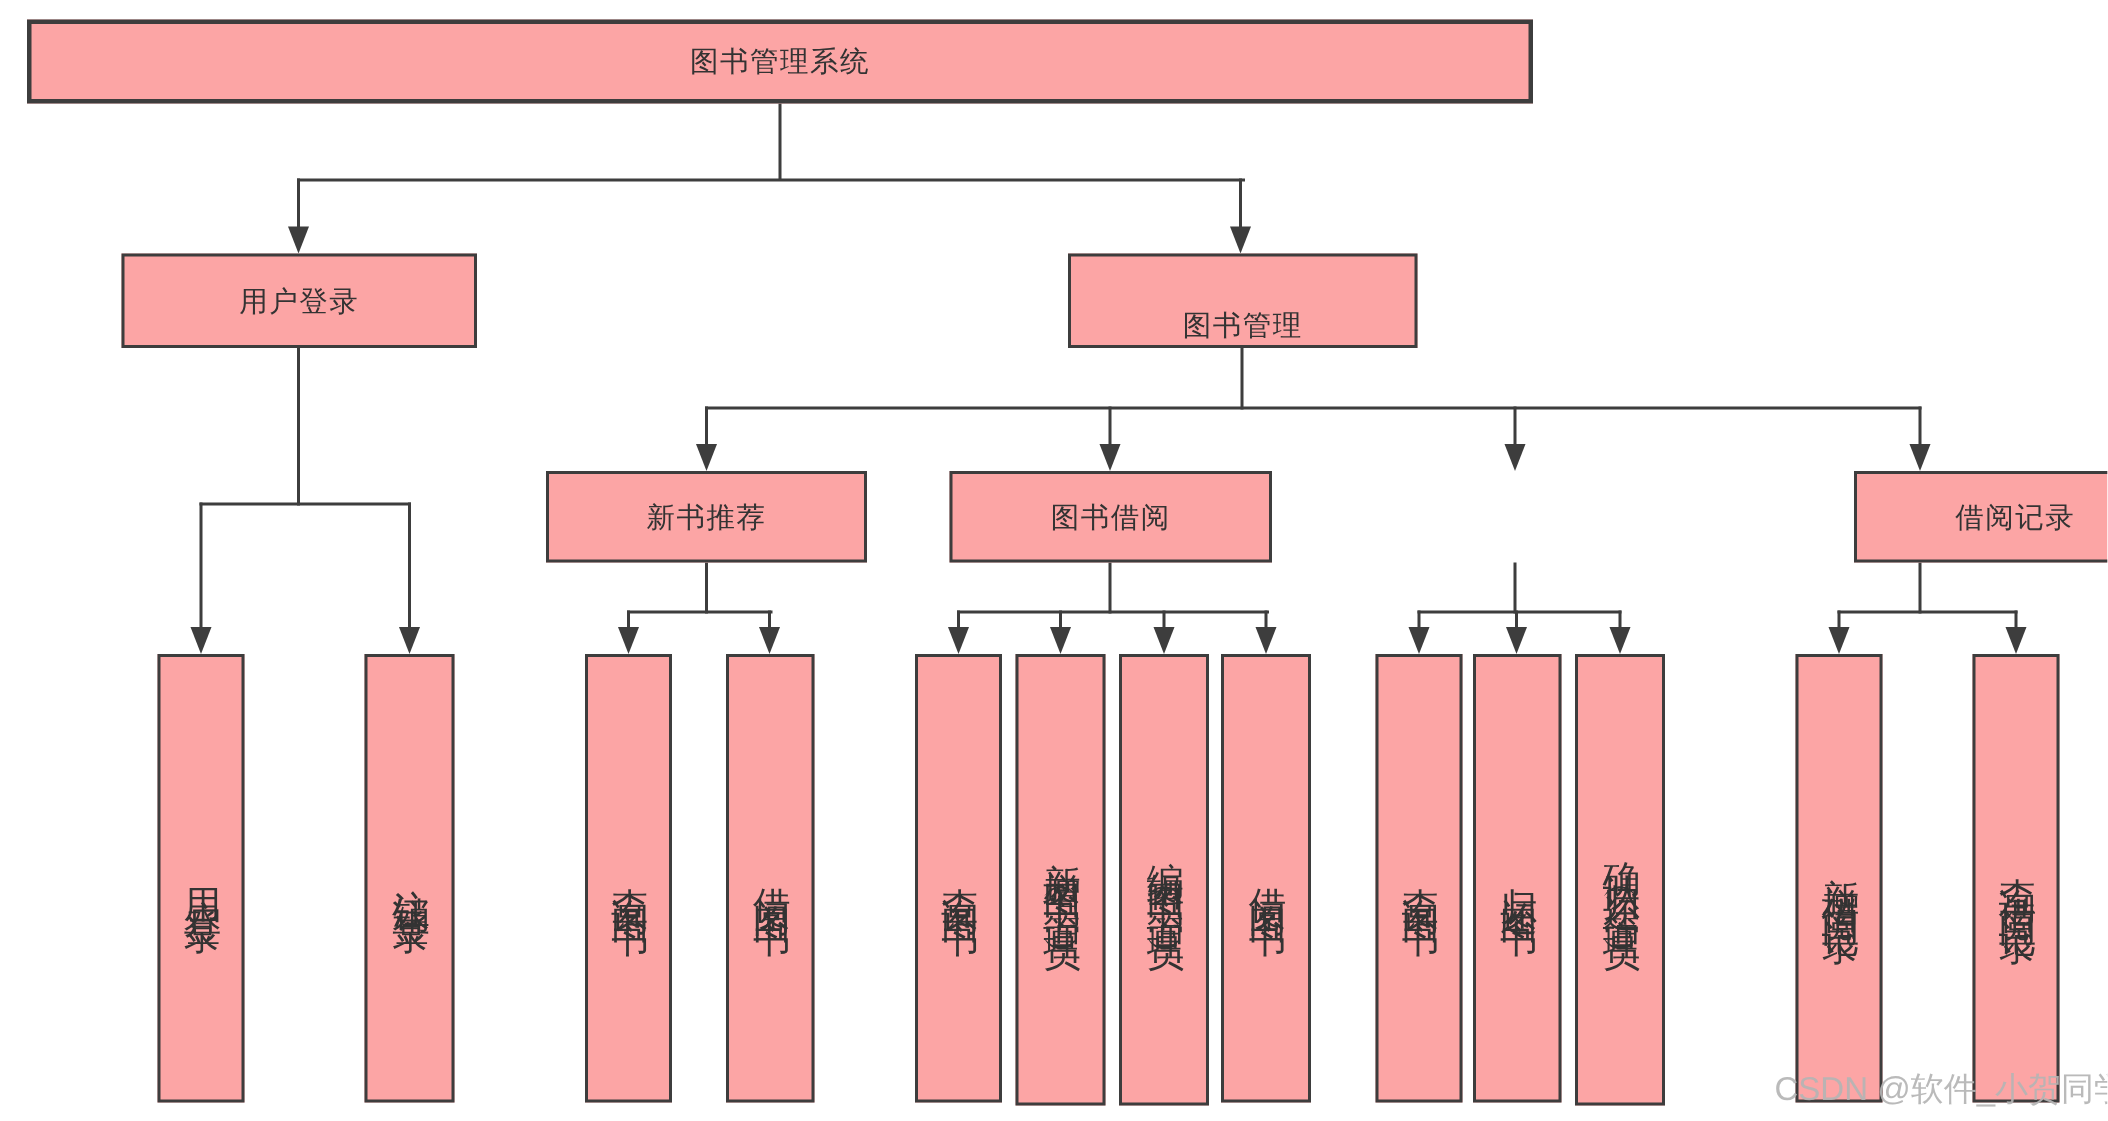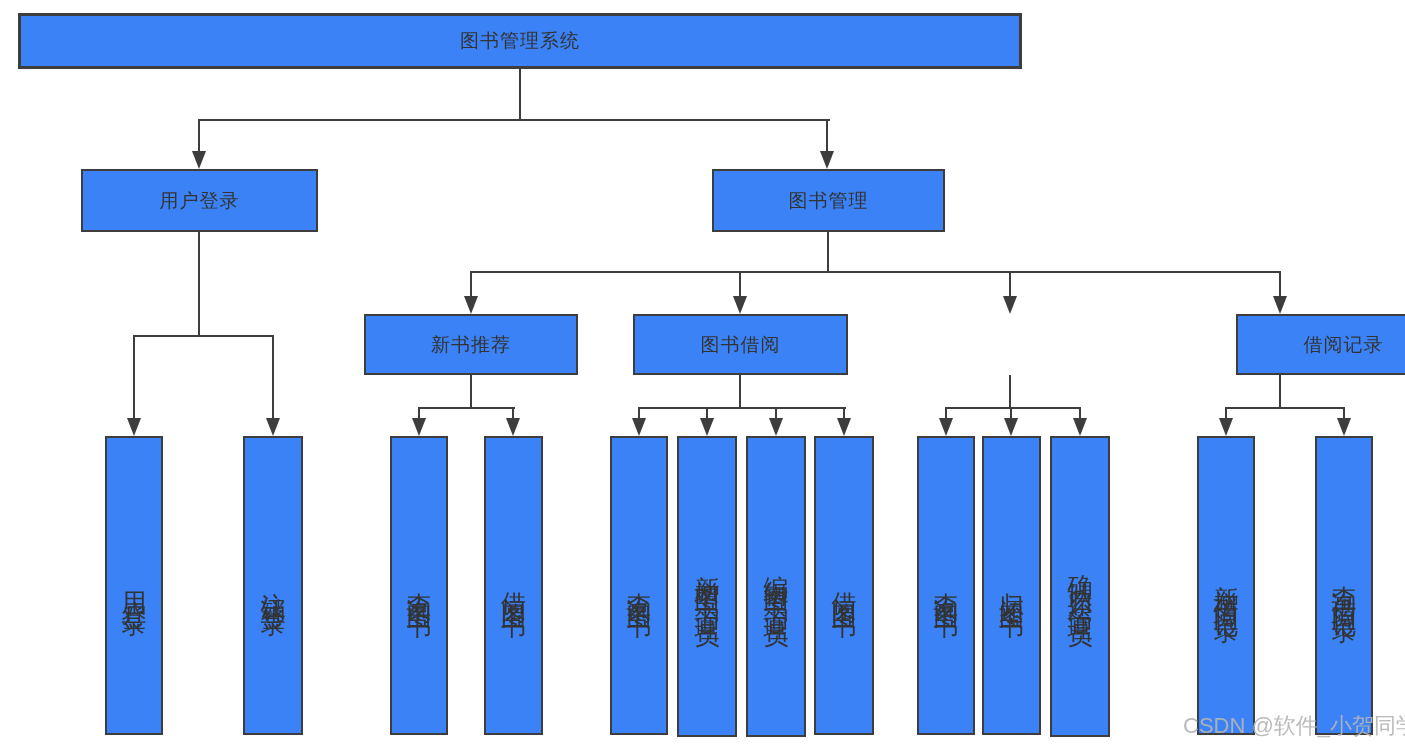--- a/index.html
+++ b/index.html
@@ -7,21 +7,21 @@
   .stage {
     position: relative;
     width: 1405px;
     height: 747px;
     background: #ffffff;
     overflow: hidden;
   }
   .box {
     position: absolute;
     box-sizing: border-box;
-    background: #3b82f6;
+    background: #fca5a5;
     border: 2px solid #3d3d3d;
     display: flex;
     align-items: center;
     justify-content: center;
     z-index: 2;
   }
   .box.root { border-width: 3px; }
   .hbox .lbl {
     font-size: 19px;
     color: #333333;
@@ -71,21 +71,21 @@
   <div class="ln" style="left:519px;top:69px;width:2px;height:51px;"></div>
   <div class="ln" style="left:198px;top:119px;width:632px;height:2px;"></div>
   <div class="ln" style="left:198px;top:119px;width:2px;height:34px;"></div>
   <div class="ar" style="left:192px;top:151px;"></div>
   <div class="ln" style="left:826px;top:119px;width:2px;height:34px;"></div>
   <div class="ar" style="left:820px;top:151px;"></div>
 
   <div class="box hbox" style="left:81px;top:169px;width:237px;height:63px;">
     <span class="lbl">用户登录</span>
   </div>
-  <div class="box hbox" style="left:712px;top:169px;width:233px;height:63px;">
+  <div class="box hbox" style="left:712px;top:169px;width:233px;height:63px;align-items:flex-end;">
     <span class="lbl">图书管理</span>
   </div>
 
   <div class="ln" style="left:198px;top:232px;width:2px;height:105px;"></div>
   <div class="ln" style="left:133px;top:335px;width:141px;height:2px;"></div>
   <div class="ln" style="left:133px;top:335px;width:2px;height:84px;"></div>
   <div class="ar" style="left:127px;top:418px;"></div>
   <div class="ln" style="left:272px;top:335px;width:2px;height:84px;"></div>
   <div class="ar" style="left:266px;top:418px;"></div>
 

